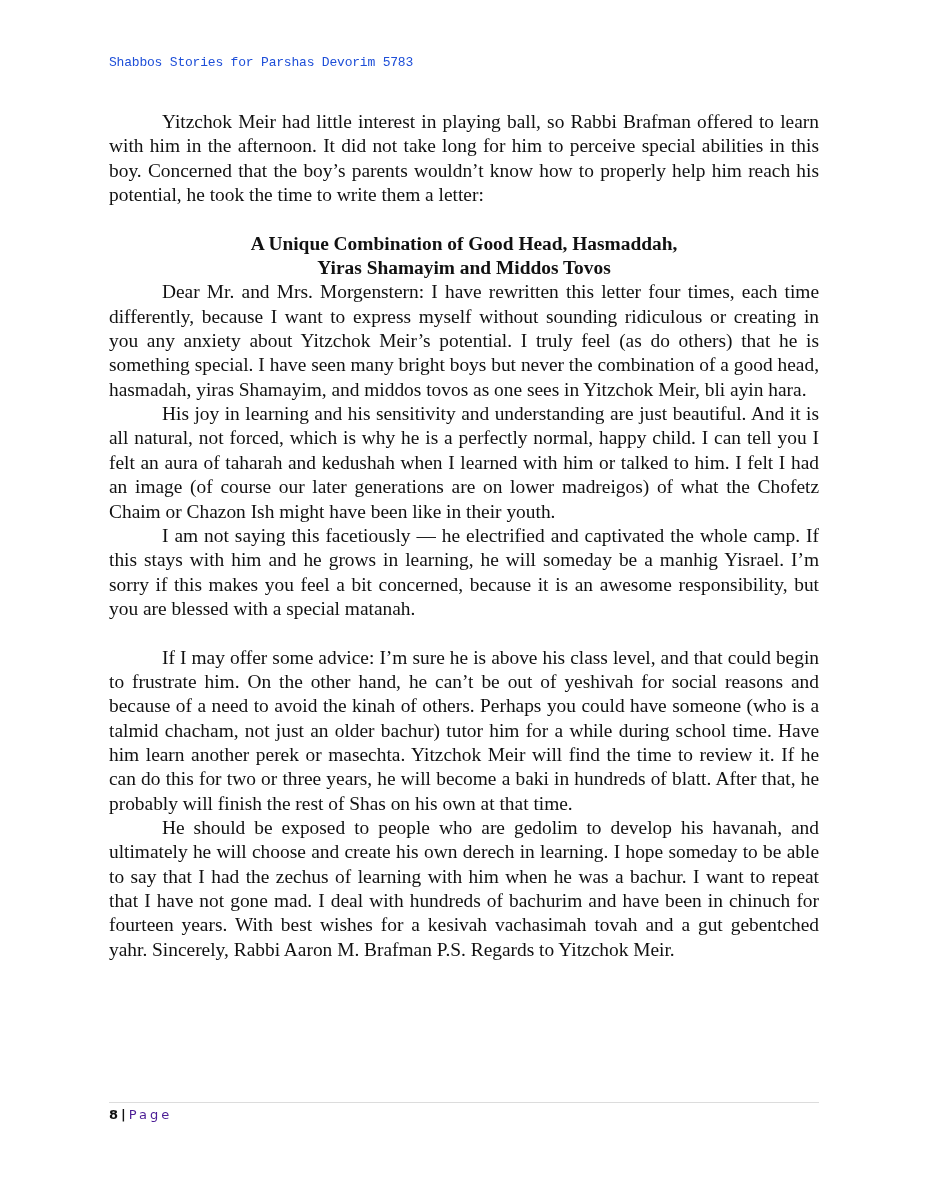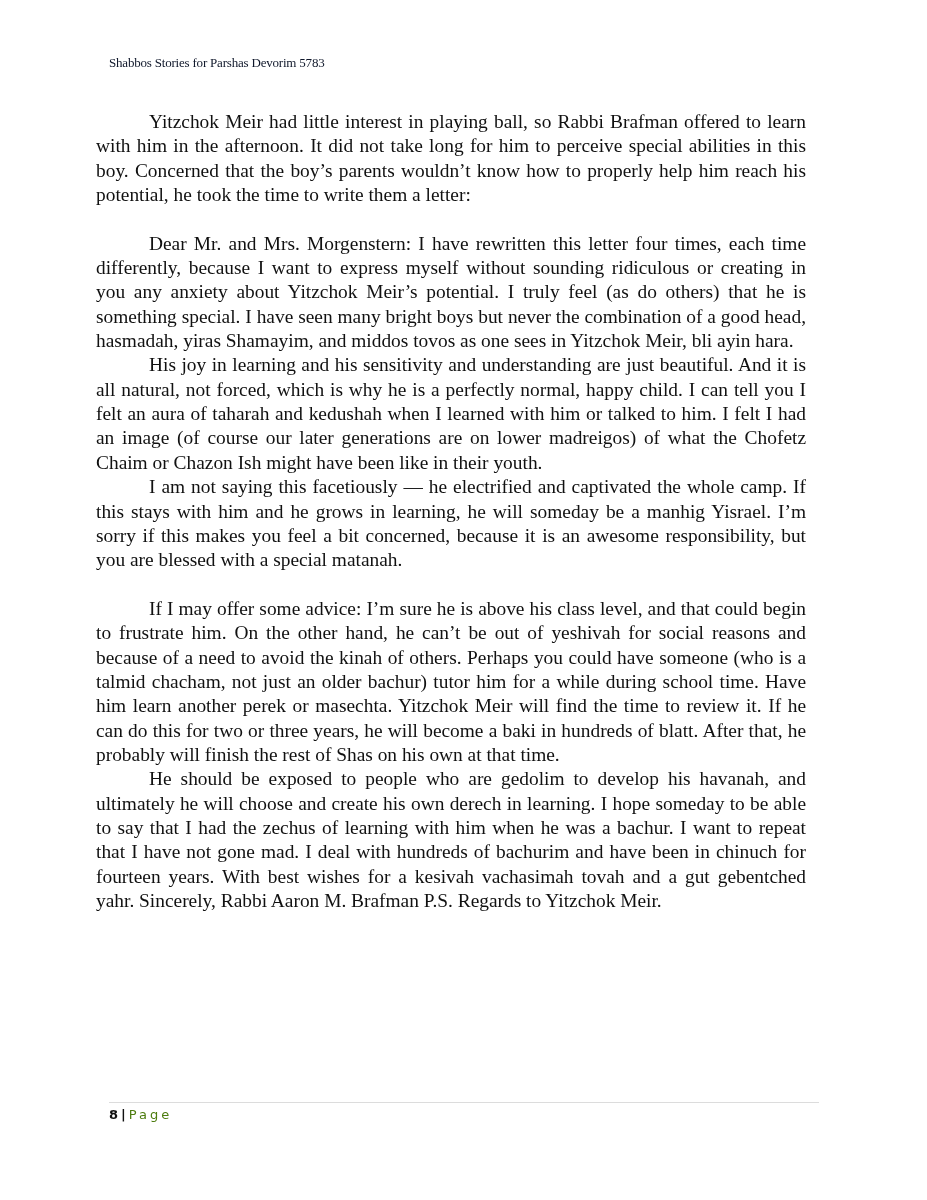--- a/index.html
+++ b/index.html
@@ -1,57 +1,61 @@
 <!DOCTYPE html>
 <html><head>
 <meta charset="utf-8">
 <style>
   html, body { margin: 0; padding: 0; background: #ffffff; }
   body { width: 927px; height: 1200px; position: relative; overflow: hidden; }
   .page { position: absolute; left: 0; top: 0; width: 927px; height: 1200px; background: #fff; }
   .running-header {
     position: absolute; left: 109px; top: 55px;
-    font-family: Liberation Serif, serif; font-size: 13px; color: #0f172a;
+    font-family: Liberation Mono, monospace; font-size: 13px; color: #1d4ed8;
     letter-spacing: -0.2px;
   }
   .body-text {
-    position: absolute; left: 96px; top: 110px; width: 710px;
+    position: absolute; left: 109px; top: 110px; width: 710px;
     font-family: "Liberation Serif", serif; font-size: 19.4px; line-height: 24.35px;
     color: #111; text-align: justify;
   }
   .body-text p { margin: 0; text-indent: 53px; }
   .body-text h2 {
     margin: 0; font-size: 19.4px; line-height: 24.35px; font-weight: bold;
     text-align: center; text-indent: 0;
   }
   .gap { height: 24.35px; }
   .footer-rule {
     position: absolute; left: 109px; top: 1102px; width: 710px; height: 0;
     border-top: 1px solid #dcdcdc;
   }
   .footer {
     position: absolute; left: 109px; top: 1107px;
     font-family: "DejaVu Sans", sans-serif; font-size: 13px;
   }
   .footer .num { font-weight: bold; color: #111; }
   .footer .sep { color: #111; font-weight: bold; margin: 0 3px; }
-  .footer .label { color: #4d7c0f; letter-spacing: 3px; }
+  .footer .label { color: #4c1d95; letter-spacing: 3px; }
 </style>
 </head>
 <body>
 
 <div class="page">
 
   <div class="running-header">Shabbos Stories for Parshas Devorim 5783</div>
 
   <div class="body-text">
     <p>Yitzchok Meir had little interest in playing ball, so Rabbi Brafman offered to learn with him in the afternoon. It did not take long for him to perceive special abilities in this boy. Concerned that the boy’s parents wouldn’t know how to properly help him reach his potential, he took the time to write them a letter:</p>
 
     <div class="gap"></div>
 
+    <h2>
+      <span>A Unique Combination of Good Head, Hasmaddah,</span><br>
+      <span>Yiras Shamayim and Middos Tovos</span>
+    </h2>
     <p>Dear Mr. and Mrs. Morgenstern: I have rewritten this letter four times, each time differently, because I want to express myself without sounding ridiculous or creating in you any anxiety about Yitzchok Meir’s potential. I truly feel (as do others) that he is something special. I have seen many bright boys but never the combination of a good head, hasmadah, yiras Shamayim, and middos tovos as one sees in Yitzchok Meir, bli ayin hara.</p>
     <p>His joy in learning and his sensitivity and understanding are just beautiful. And it is all natural, not forced, which is why he is a perfectly normal, happy child. I can tell you I felt an aura of taharah and kedushah when I learned with him or talked to him. I felt I had an image (of course our later generations are on lower madreigos) of what the Chofetz Chaim or Chazon Ish might have been like in their youth.</p>
     <p>I am not saying this facetiously — he electrified and captivated the whole camp. If this stays with him and he grows in learning, he will someday be a manhig Yisrael. I’m sorry if this makes you feel a bit concerned, because it is an awesome responsibility, but you are blessed with a special matanah.</p>
 
     <div class="gap"></div>
 
     <p>If I may offer some advice: I’m sure he is above his class level, and that could begin to frustrate him. On the other hand, he can’t be out of yeshivah for social reasons and because of a need to avoid the kinah of others. Perhaps you could have someone (who is a talmid chacham, not just an older bachur) tutor him for a while during school time. Have him learn another perek or masechta. Yitzchok Meir will find the time to review it. If he can do this for two or three years, he will become a baki in hundreds of blatt. After that, he probably will finish the rest of Shas on his own at that time.</p>
     <p>He should be exposed to people who are gedolim to develop his havanah, and ultimately he will choose and create his own derech in learning. I hope someday to be able to say that I had the zechus of learning with him when he was a bachur. I want to repeat that I have not gone mad. I deal with hundreds of bachurim and have been in chinuch for fourteen years. With best wishes for a kesivah vachasimah tovah and a gut gebentched yahr. Sincerely, Rabbi Aaron M. Brafman P.S. Regards to Yitzchok Meir.</p>
   </div>
 

